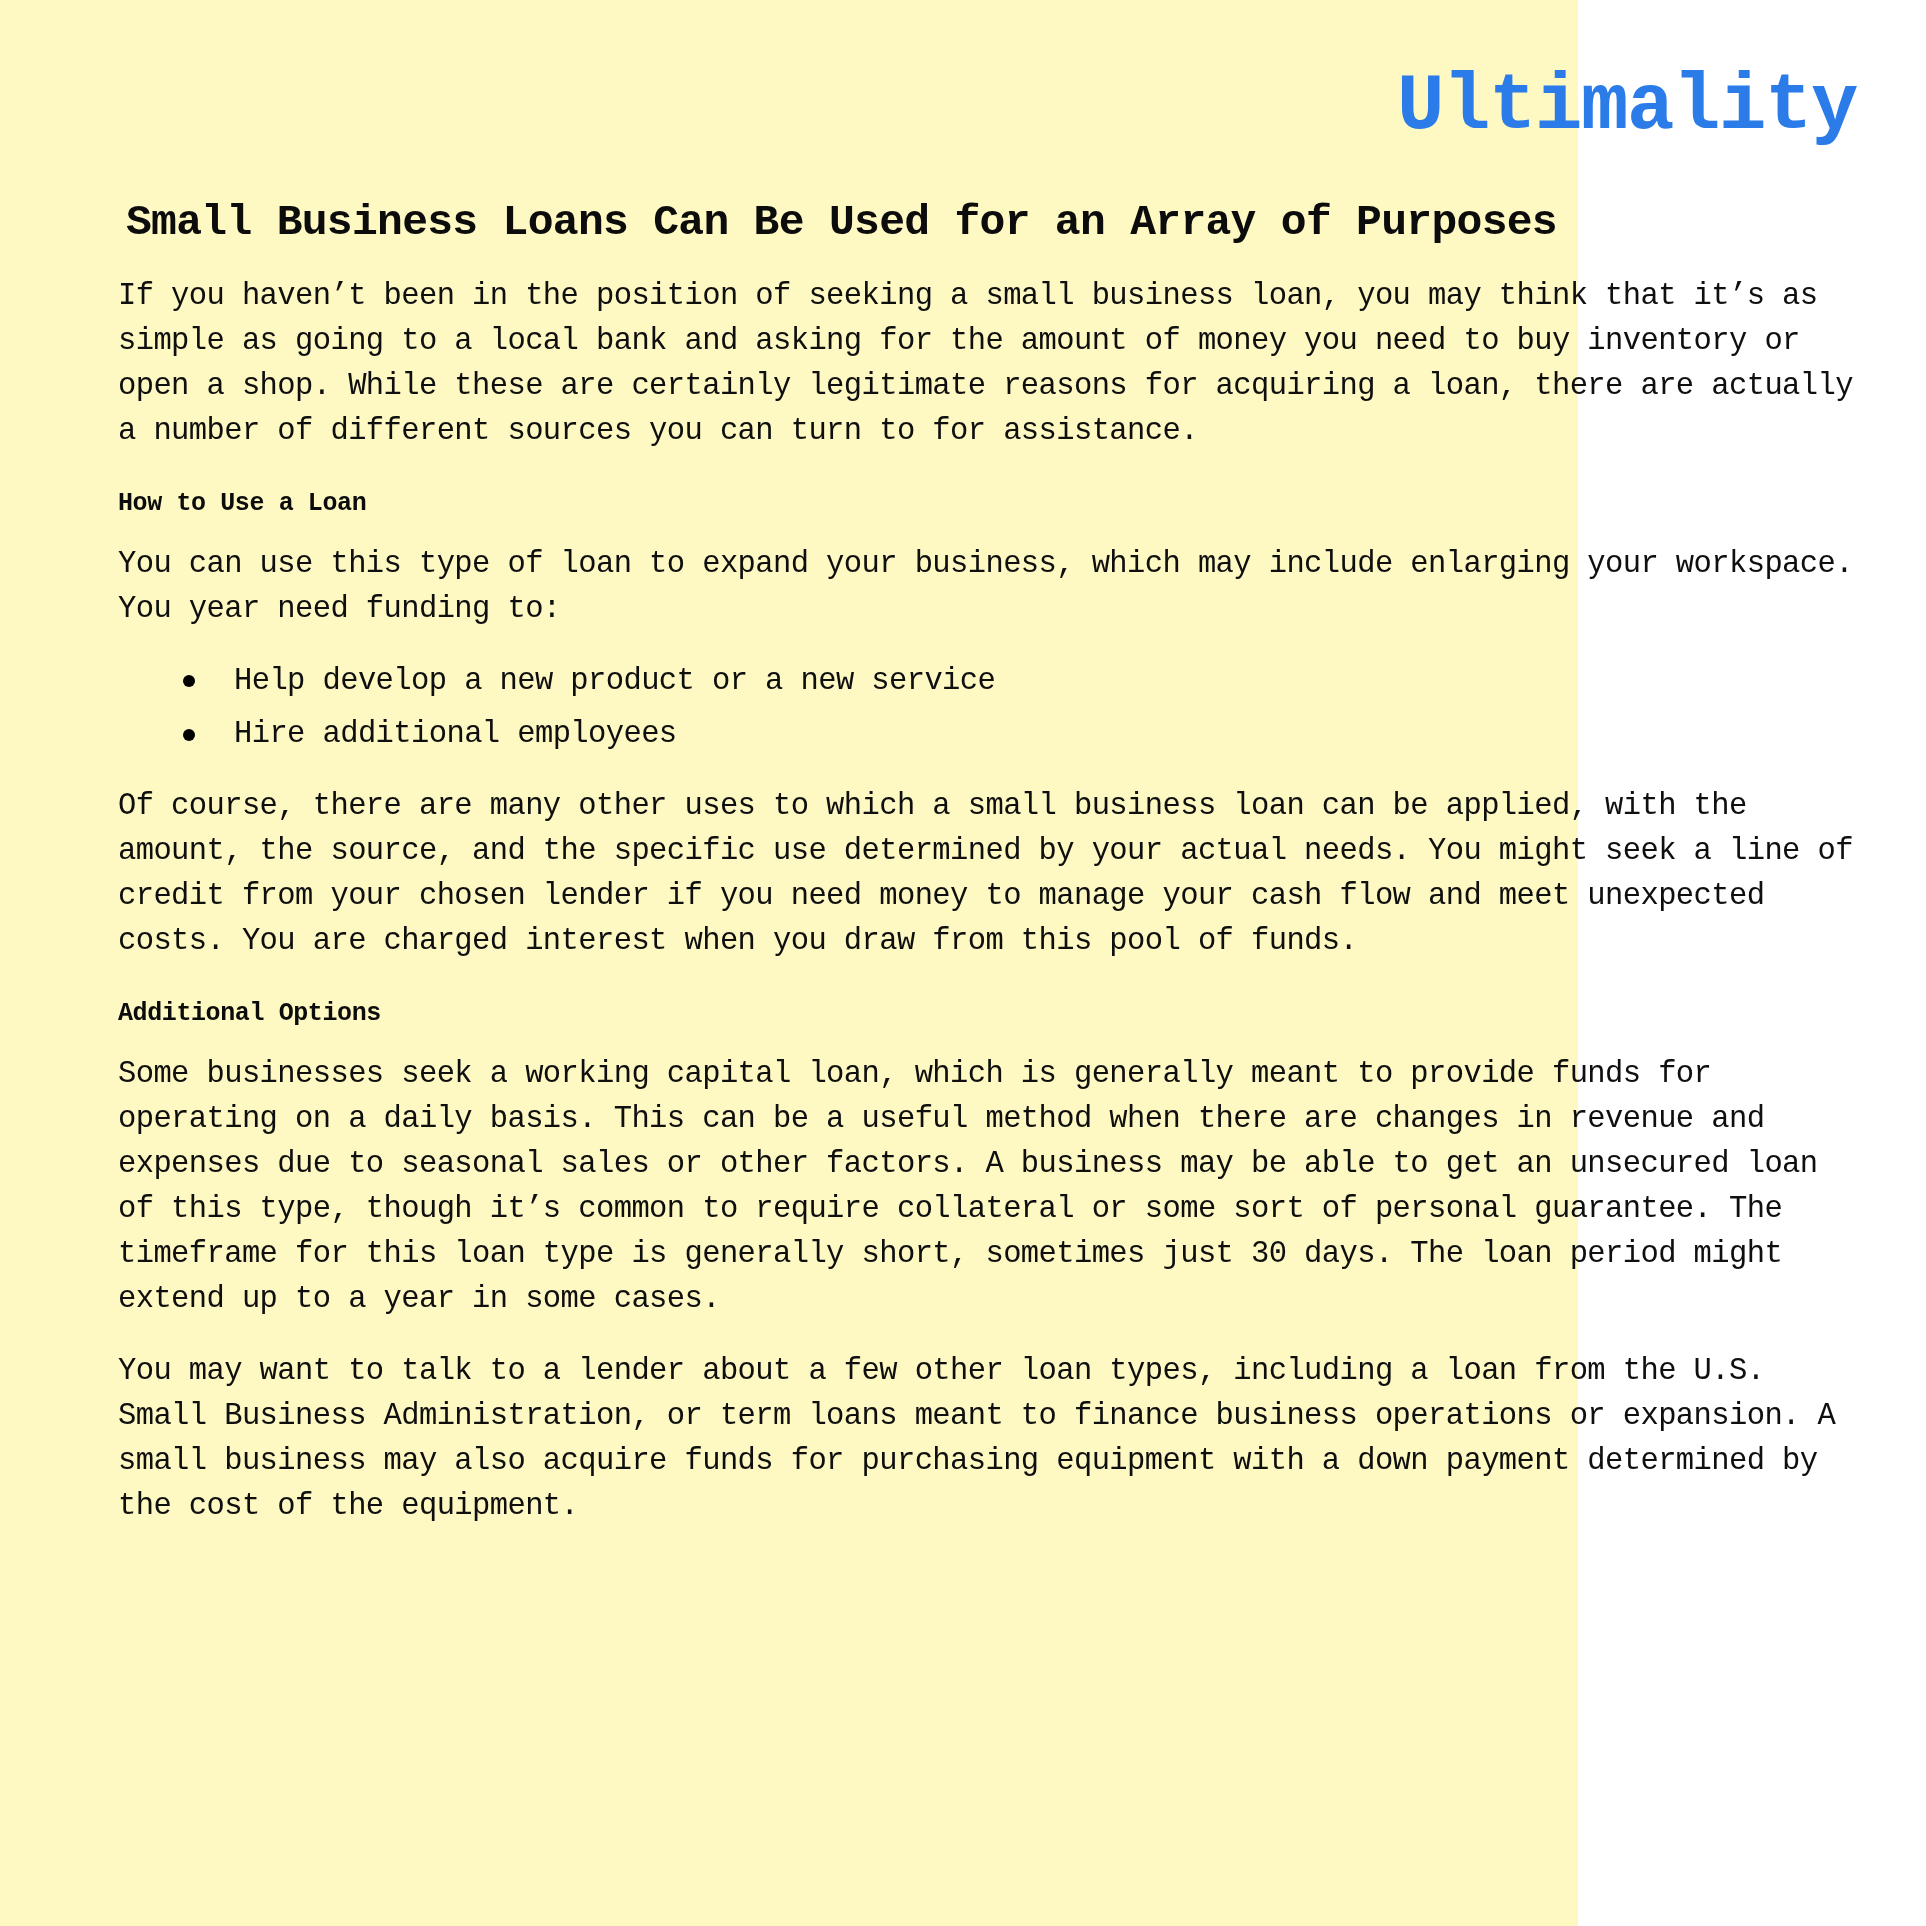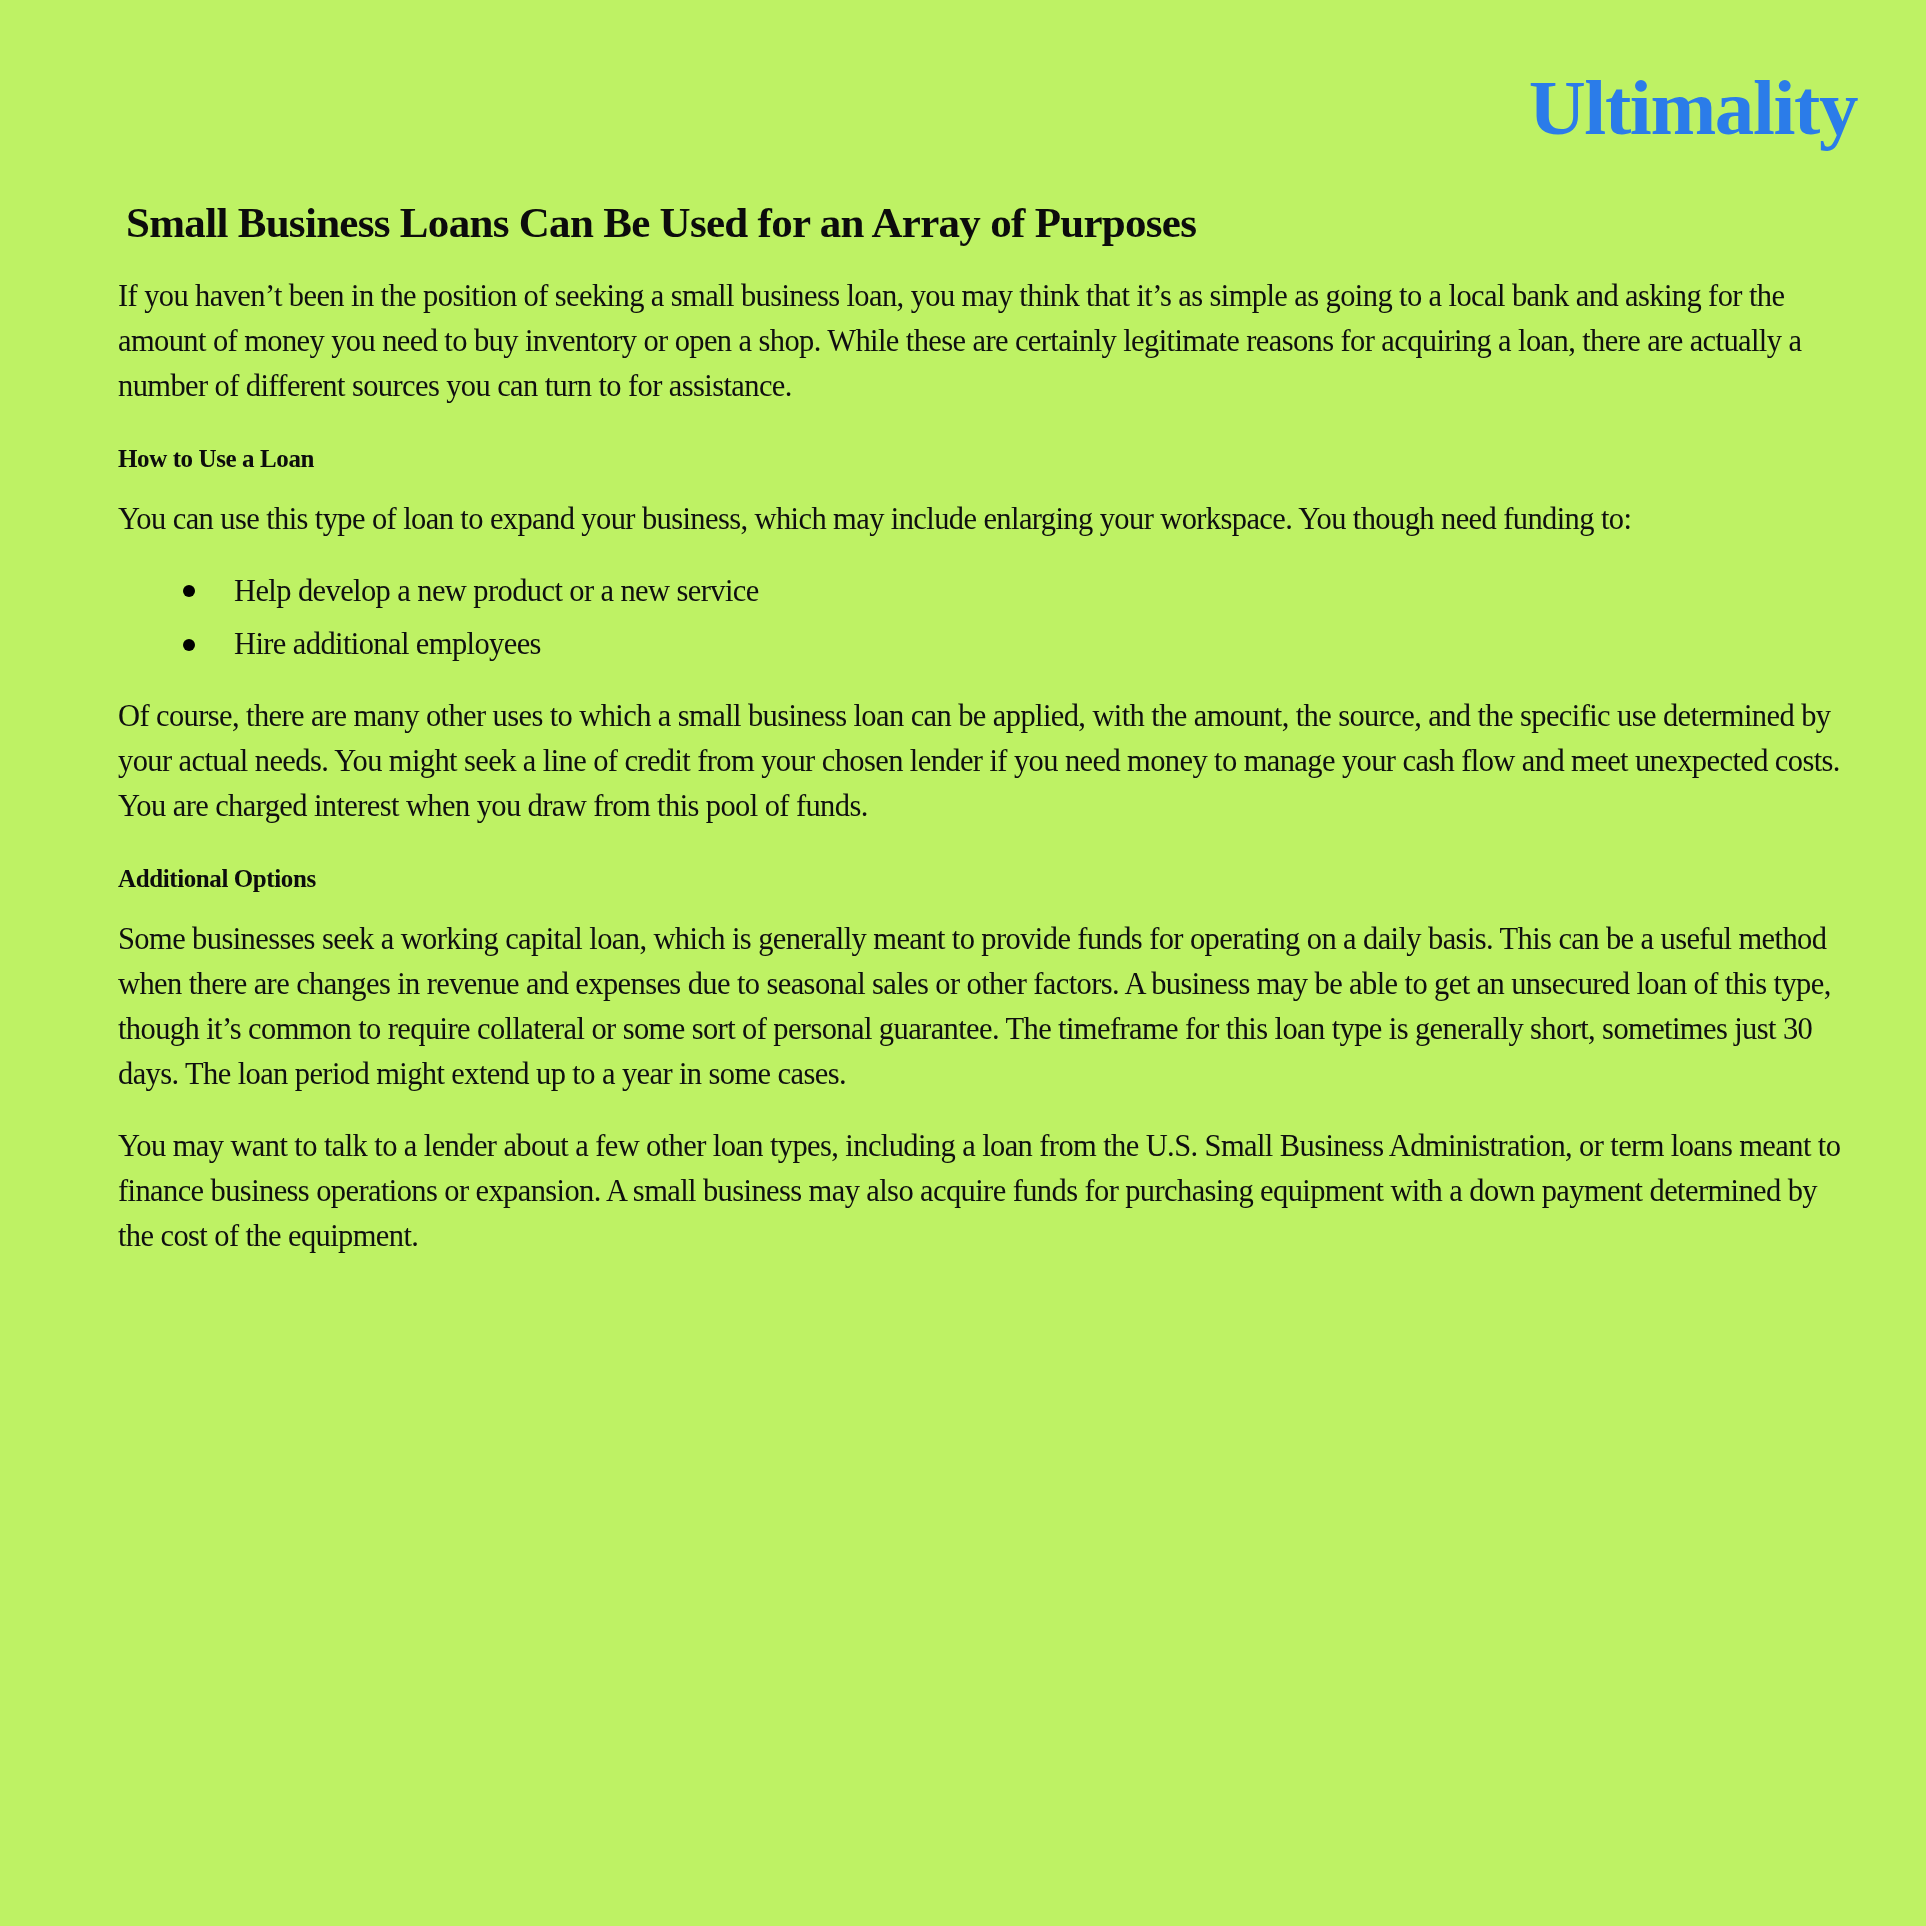--- a/index.html
+++ b/index.html
@@ -1,23 +1,23 @@
 <!DOCTYPE html>
 <html style="font-size:11.3px"><head>
 <meta charset="utf-8">
 <style>
   html, body { margin: 0; padding: 0; background: #ffffff; }
   .page {
     position: relative;
-    width: 1926px;
+    width: 1578px;
     height: 1926px;
-    background: #bef264;
+    background: #fef9c3;
     box-sizing: border-box;
     padding: 65px 71px 0 118px;
-    font-family: Liberation Serif, serif;
+    font-family: Liberation Mono, monospace;
     color: #0f0f0f;
   }
   .content { width: 1739px; }
   header.brand {
     text-align: right;
     line-height: 1.08;
     margin: 0 0 44px 0;
   }
   .logo-text {
     font-size: 79px;
@@ -78,21 +78,21 @@
     <header class="brand">
       <span class="logo-text">Ultimality</span>
     </header>
 
     <h1 class="doc-title">Small Business Loans Can Be Used for an Array of Purposes</h1>
 
     <p class="body-text">If you haven’t been in the position of seeking a small business loan, you may think that it’s as simple as going to a local bank and asking for the amount of money you need to buy inventory or open a shop. While these are certainly legitimate reasons for acquiring a loan, there are actually a number of different sources you can turn to for assistance.</p>
 
     <h2 class="doc-subtitle">How to Use a Loan</h2>
 
-    <p class="body-text">You can use this type of loan to expand your business, which may include enlarging your workspace. You though need funding to:</p>
+    <p class="body-text">You can use this type of loan to expand your business, which may include enlarging your workspace. You year need funding to:</p>
 
     <ul class="bullet-list">
       <li>
         <span class="bullet-dot"></span>
         <span>Help develop a new product or a new service</span>
       </li>
       <li>
         <span class="bullet-dot"></span>
         <span>Hire additional employees</span>
       </li>

